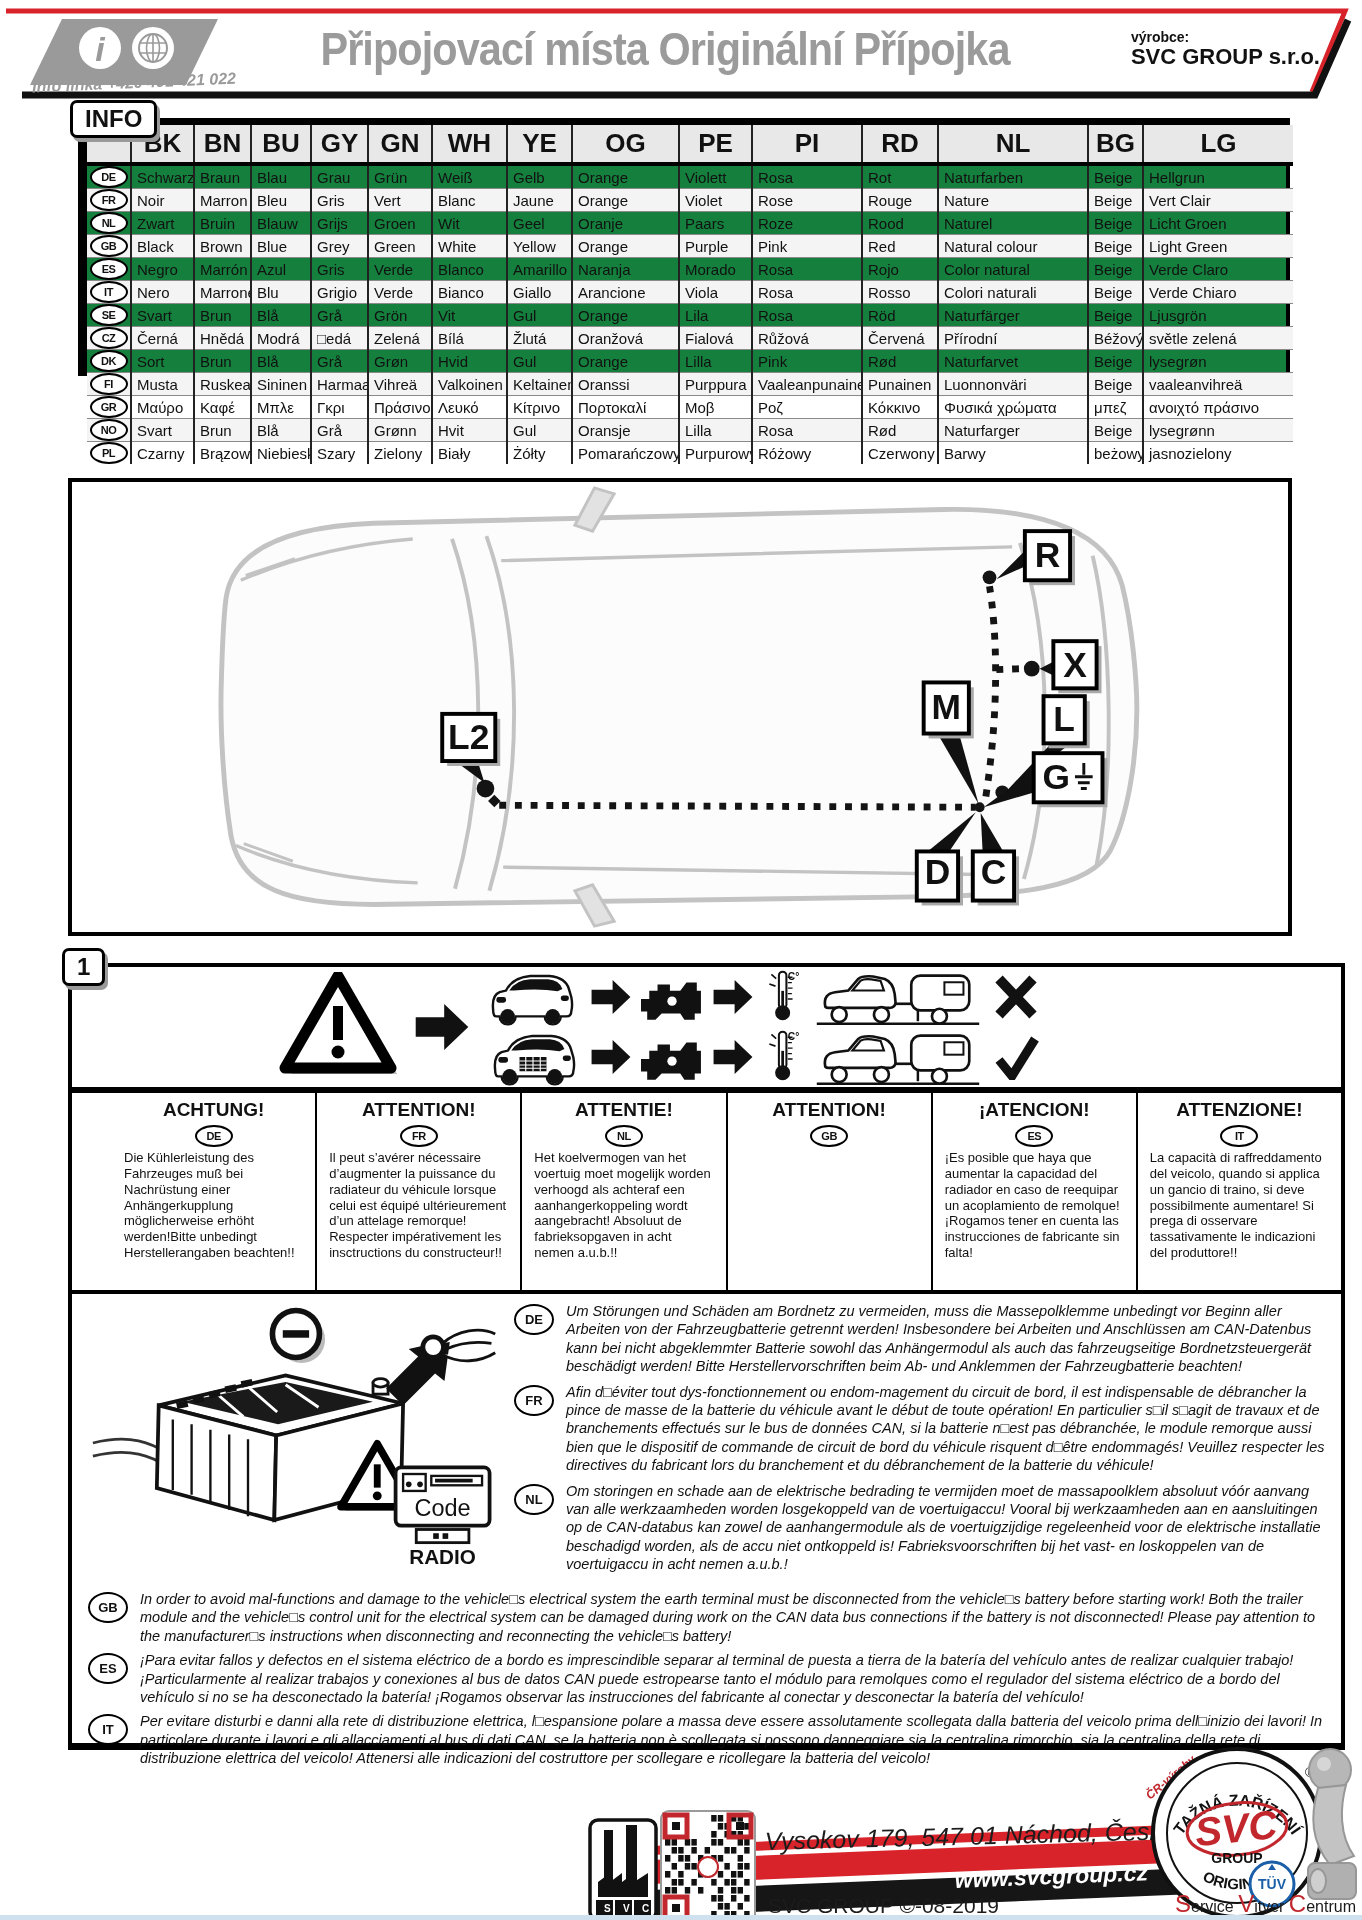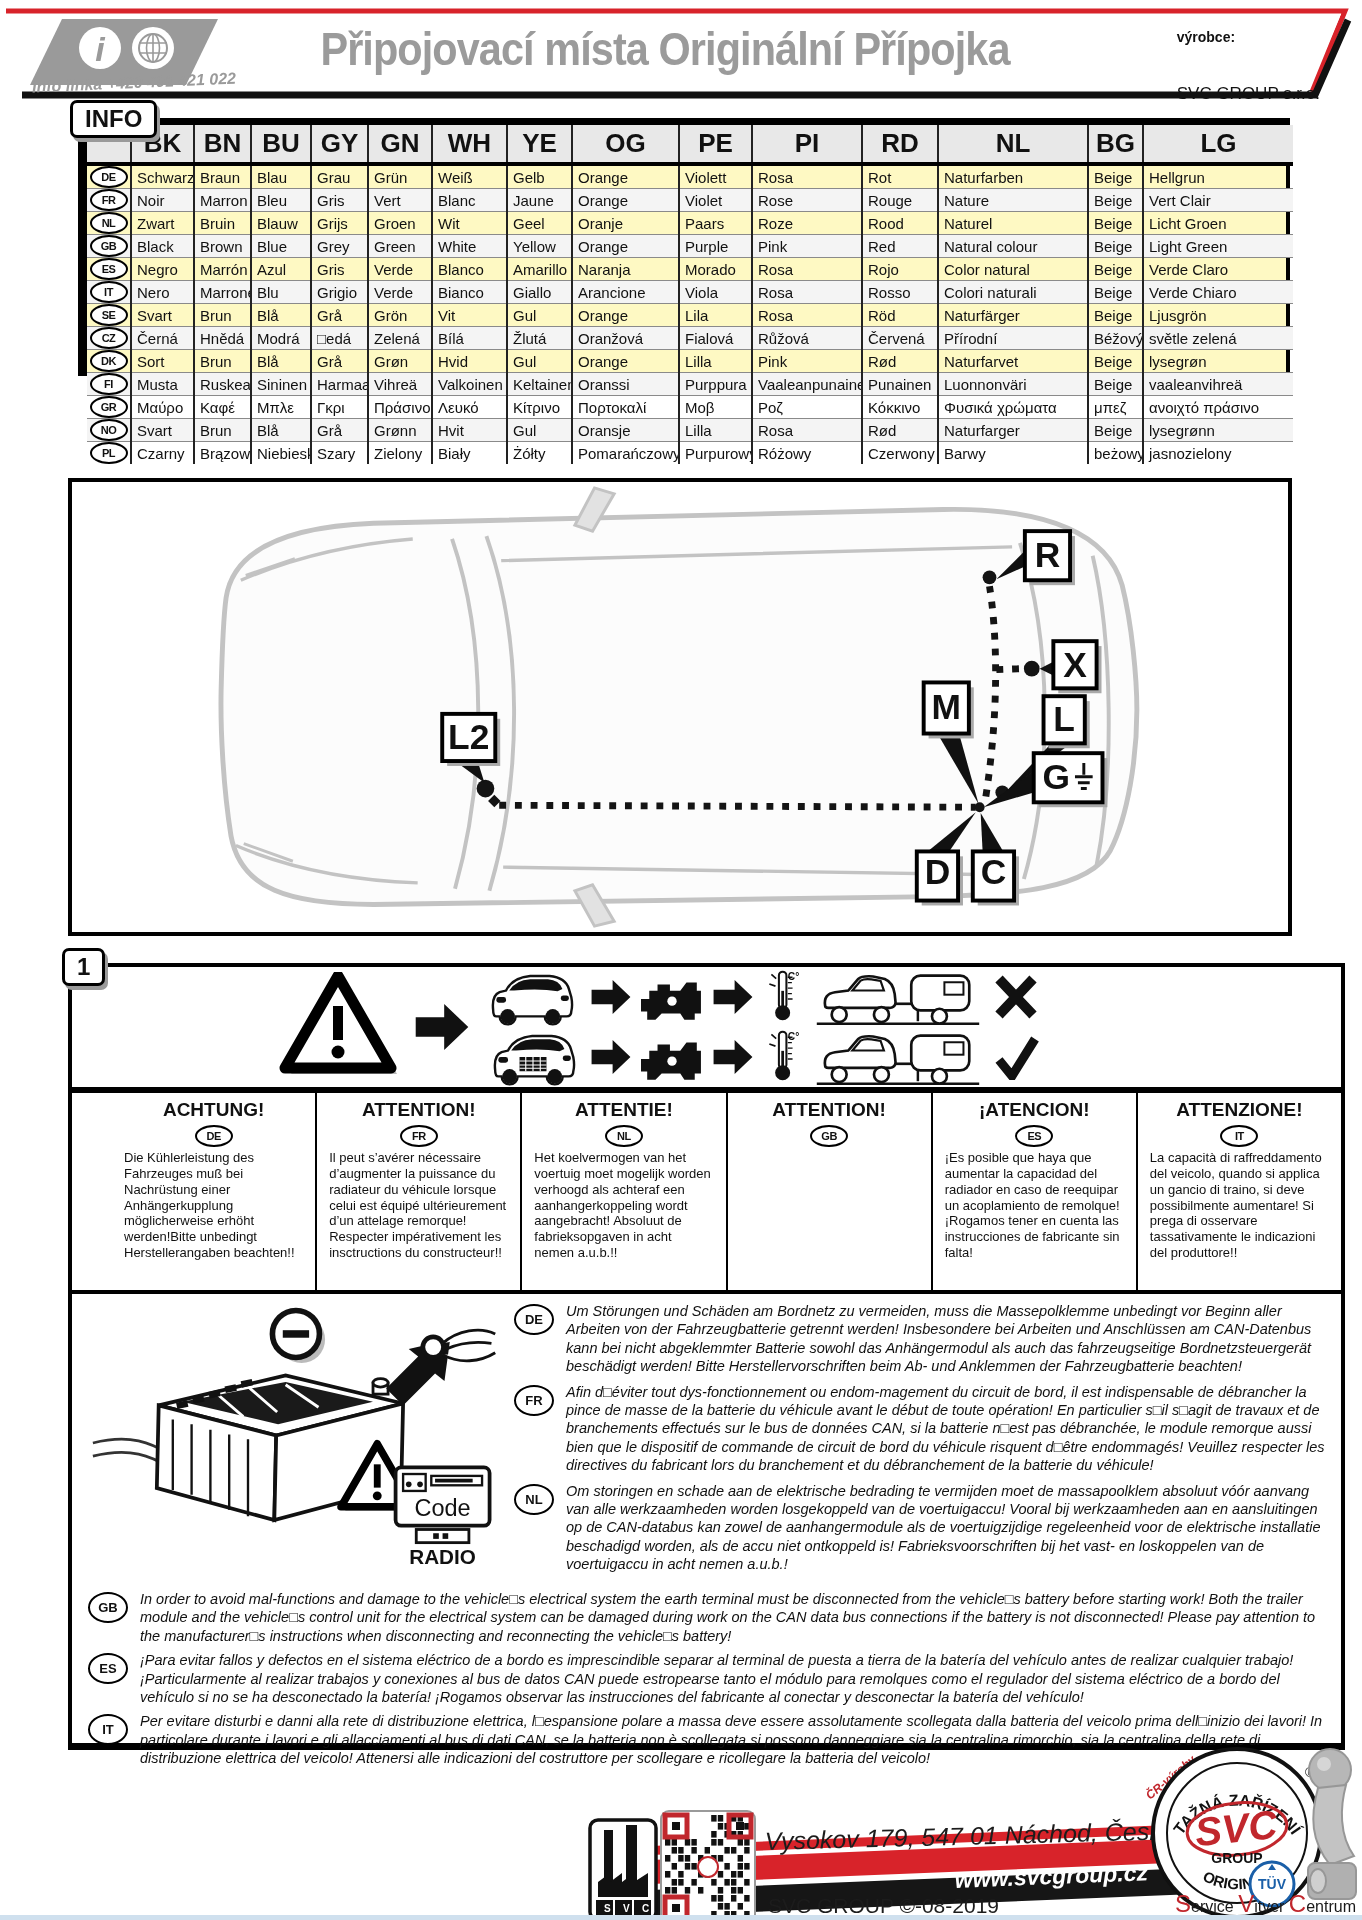--- a/index.html
+++ b/index.html
@@ -8,29 +8,29 @@
   svg text{font-family:"Liberation Sans","DejaVu Sans",sans-serif;}
 
   
   .hdr-svg{position:absolute;left:0;top:0;}
   .hdr-title{position:absolute;left:215px;top:22px;width:900px;text-align:center;
              font-size:46px;font-weight:bold;color:#9b9b9b;transform:scaleX(.9);letter-spacing:-1px;}
   .hdr-infoline{position:absolute;left:32px;top:74px;font-size:16px;font-weight:bold;font-style:italic;
                 color:#9a9a9a;transform:rotate(-2.5deg);}
   .hdr-producer{position:absolute;right:42px;top:30px;line-height:1.1;}
   .hdr-producer .lbl{font-size:14px;font-weight:bold;}
-  .hdr-producer .name{font-size:17px;font-weight:normal;margin-top:40px;}
+  .hdr-producer .name{font-size:22px;font-weight:bold;}
 
   
   .tagbox{position:absolute;background:#fff;border:3px solid #000;border-radius:7px;
           padding:2px 12px;font-size:24px;font-weight:bold;box-shadow:3px 4px 0 #9a9a9a;z-index:5;}
 
   
   .tablewrap{position:absolute;left:78px;top:118px;width:1212px;height:258px;
-             border:4px solid #000;border-left-width:9px;border-top-width:7px;background:#fef9c3;box-sizing:border-box;}
+             border:4px solid #000;border-left-width:9px;border-top-width:7px;background:#15803d;box-sizing:border-box;}
   table.info{border-collapse:collapse;table-layout:fixed;width:100%;height:100%;}
   table.info th{background:#e8e8e8;font-size:26px;font-weight:bold;border-bottom:4px solid #000;
                 border-left:2px solid #222;padding:3px 0;}
   table.info th:first-child{border-left:none;}
   table.info td{font-size:15px;border-left:2px solid #222;border-top:1px solid #8a8a8a;
                 padding:0 0 0 5px;white-space:nowrap;overflow:hidden;height:22px;}
   table.info td:first-child{border-left:none;padding:0;text-align:center;}
   table.info tr:nth-child(even) td{background:#f4f4f4;}
   .oval{display:inline-block;min-width:30px;padding:0 2px;height:18px;line-height:18px;border:2px solid #000;
         border-radius:50%;font-size:11px;font-weight:bold;letter-spacing:-.5px;background:#fff;}

